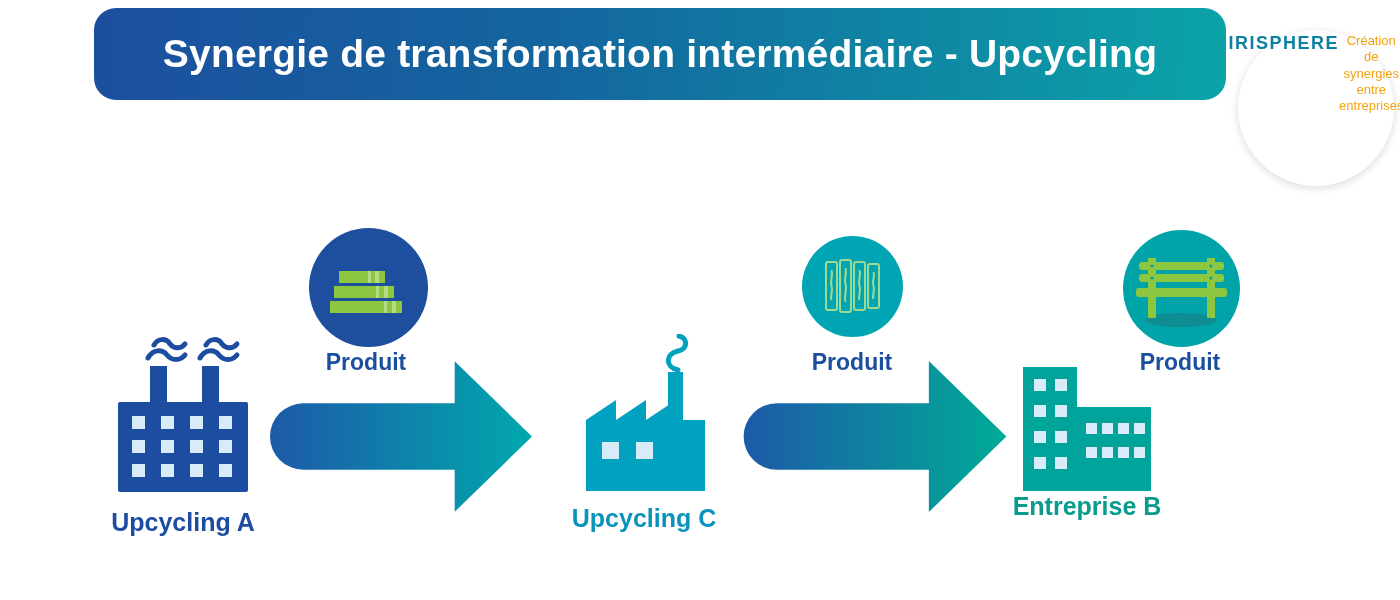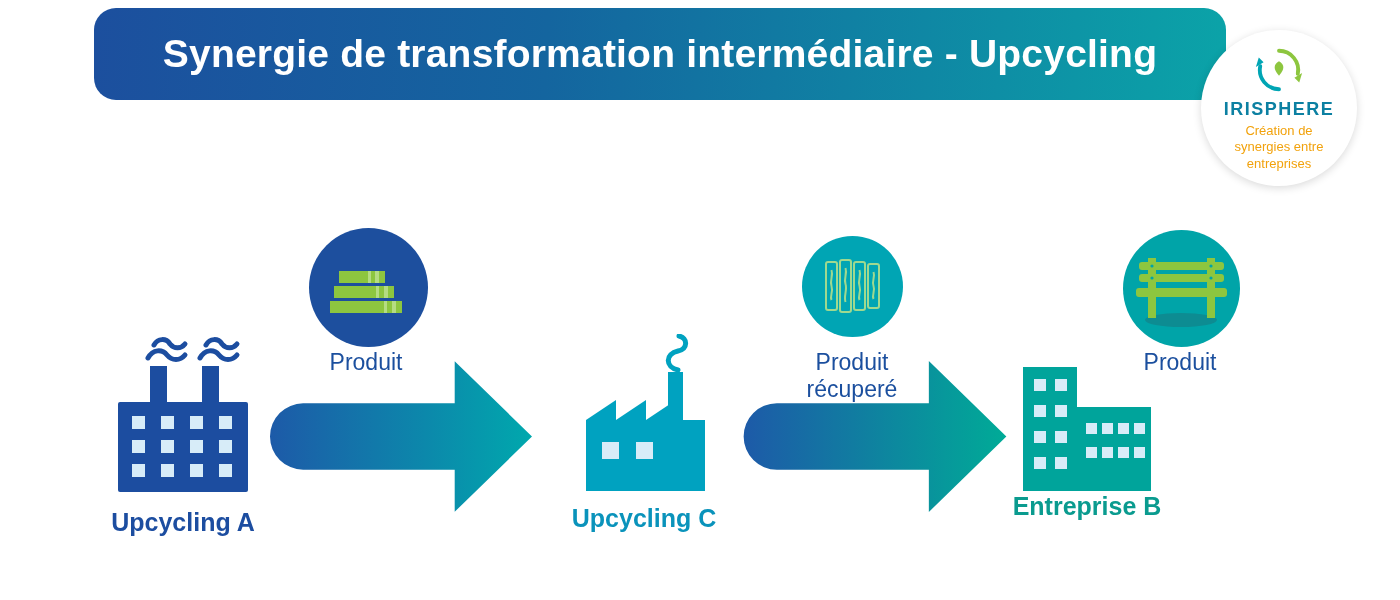--- a/index.html
+++ b/index.html
@@ -7,33 +7,33 @@
           font-family:"Liberation Sans",sans-serif;overflow:hidden;}
   .abs{position:absolute;}
 
   
   .header{position:absolute;left:94px;top:8px;width:1132px;height:92px;border-radius:22px;
           background:linear-gradient(93deg,#1c4f9e 0%,#14659f 40%,#0ba3a8 100%);
           display:flex;align-items:center;justify-content:center;}
   .header h1{margin:0;color:#ffffff;font-size:39px;font-weight:bold;letter-spacing:.2px;}
 
   
-  .logo{position:absolute;left:1201px;top:30px;width:156px;height:156px;border-radius:50%;
+  .logo{position:absolute;left:1238px;top:30px;width:156px;height:156px;border-radius:50%;
         background:#ffffff;box-shadow:0 2px 8px rgba(0,0,0,.15);
-        display:flex;flex-direction:column;align-items:center;justify-content:center;text-align:center;}
+        display:flex;flex-direction:row;justify-content:center;text-align:center;}
   .logo .name{color:#0c80a2;font-weight:bold;font-size:18px;letter-spacing:1.5px;margin-top:3px;}
   .logo .tagline{color:#f2a20c;font-size:13px;margin-top:3px;width:112px;line-height:1.25;}
 
   
   .company-label{position:absolute;font-size:25px;font-weight:bold;text-align:center;width:220px;}
   .label-a{left:73px;top:508px;color:#1c4da0;}
   .label-c{left:534px;top:504px;color:#0a93bb;}
   .label-b{left:977px;top:492px;color:#0a9b8f;}
 
-  .product-label{position:absolute;font-size:23px;font-weight:400;color:#1b4f9e;
+  .product-label{position:absolute;font-size:23px;font-weight:700;color:#1b4f9e;
                  text-align:center;width:240px;line-height:1.18;}
   .plabel-1{left:246px;top:349px;}
   .plabel-2{left:732px;top:349px;}
   .plabel-3{left:1060px;top:349px;}
 
   .factory-a{left:112px;top:336px;}
   .circle-1{left:309px;top:228px;}
   .arrow-1{left:270px;top:360px;}
   .factory-c{left:577px;top:334px;}
   .circle-2{left:802px;top:236px;}
@@ -138,21 +138,20 @@
       <rect x="52" y="26" width="11" height="48" rx="2"></rect>
       <rect x="66" y="28" width="11" height="44" rx="2"></rect>
       <path d="M29.5,34 c2,6 -2,10 0,16 c2,6 -2,10 0,14"></path>
       <path d="M43.5,32 c2,6 -2,10 0,16 c2,6 -2,12 0,18"></path>
       <path d="M57.5,34 c2,6 -2,10 0,16 c2,6 -2,10 0,14"></path>
       <path d="M71.5,36 c2,5 -2,9 0,14 c2,5 -2,9 0,13"></path>
     </g>
   </svg>
   <div class="product-label plabel-2">
     <div>Produit</div>
-    <div>récuperé</div>
   </div>
 
   <svg class="abs arrow-2" width="265" height="153" viewBox="0 0 262 152">
     <defs>
       <linearGradient id="grad2" x1="0" y1="0" x2="1" y2="0">
         <stop offset="0" stop-color="#1d5aa8"></stop>
           <stop offset="1" stop-color="#00ab97"></stop>
       </linearGradient>
     </defs>
     <path d="M184,43 L184,1 L261,76 L184,151 L184,109 L33,109 A33,33 0 0 1 33,43 Z" fill="url(#grad2)"></path>

